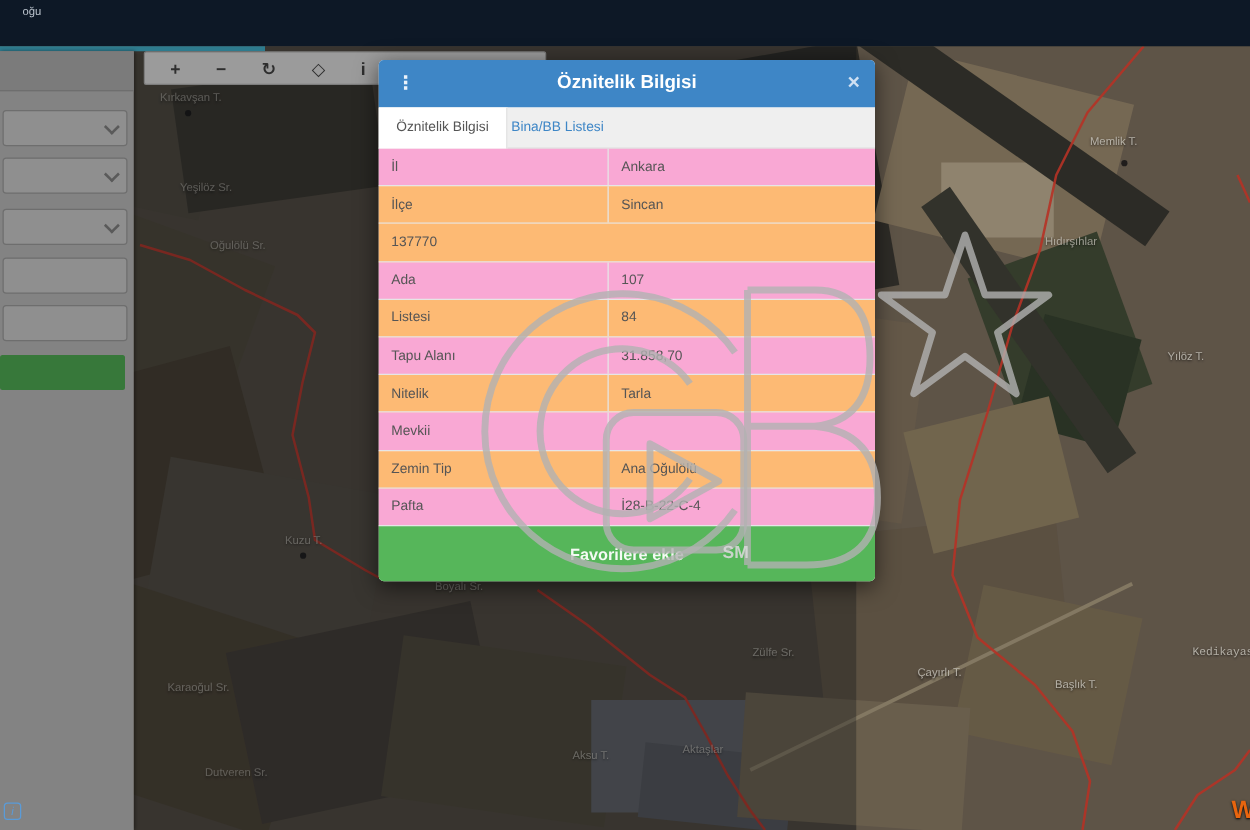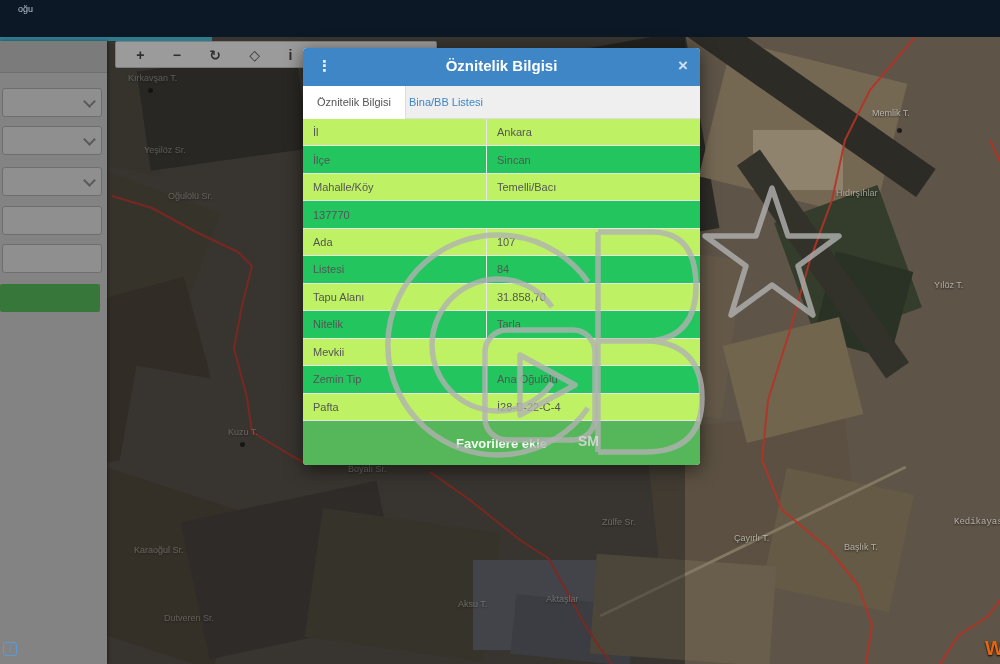--- a/index.html
+++ b/index.html
@@ -43,22 +43,22 @@
           border-radius:4px 4px 0 0;color:#fff;}
   .m-menu{position:absolute;left:14px;top:9px;font-size:15px;font-weight:bold;cursor:pointer;color:#eaf2fa;}
   .m-title{position:absolute;left:0;top:9px;width:100%;text-align:center;font-size:15px;font-weight:bold;}
   .m-close{position:absolute;right:12px;top:8px;font-size:17px;font-weight:bold;color:#cfe0f2;cursor:pointer;}
   .m-tabs{position:absolute;left:0;top:38px;width:100%;height:33px;background:#efefef;
           border-bottom:1px solid #ddd;box-sizing:border-box;}
   .tab{position:absolute;top:0;height:33px;line-height:33px;font-size:11px;padding:0 14px;cursor:pointer;}
   .tab.active{left:0;background:#fff;color:#555;border-right:1px solid #ddd;}
   .tab.link{left:92px;color:#3e86c6;}
   .m-table{position:absolute;left:0;top:71px;width:100%;height:302px;display:flex;flex-direction:column;}
-  .trow{flex:1;display:flex;border-bottom:1px solid #e6e6e6;background:#bef264;}
-  .trow.alt{background:#22c55e;}
+  .trow{flex:1;display:flex;border-bottom:1px solid #e6e6e6;background:#f9a8d4;}
+  .trow.alt{background:#fdba74;}
   .tlabel{width:184px;box-sizing:border-box;padding-left:10px;font-size:11px;color:#555;
           display:flex;align-items:center;border-right:1px solid #e6e6e6;}
   .tvalue{flex:1;box-sizing:border-box;padding-left:10px;font-size:11px;color:#555;display:flex;align-items:center;}
   .m-foot{position:absolute;left:0;bottom:0;width:100%;height:44px;background:#56b65a;
           border-radius:0 0 4px 4px;color:#f4faf4;font-size:13px;font-weight:bold;
           display:flex;align-items:center;justify-content:center;cursor:pointer;}
   
   .wmark{position:absolute;left:0;top:0;z-index:10;pointer-events:none;}
 </style>
 </head>
@@ -172,24 +172,20 @@
   </div>
   <div class="m-table">
       <div class="trow">
         <div class="tlabel">İl</div>
         <div class="tvalue">Ankara</div>
       </div>
       <div class="trow alt">
         <div class="tlabel">İlçe</div>
         <div class="tvalue">Sincan</div>
       </div>
-      <div class="trow">
-        <div class="tlabel">Mahalle/Köy</div>
-        <div class="tvalue">Temelli/Bacı</div>
-      </div>
       <div class="trow alt">
         <div class="tvalue">137770</div>
       </div>
       <div class="trow">
         <div class="tlabel">Ada</div>
         <div class="tvalue">107</div>
       </div>
       <div class="trow alt">
         <div class="tlabel">Listesi</div>
         <div class="tvalue">84</div>

